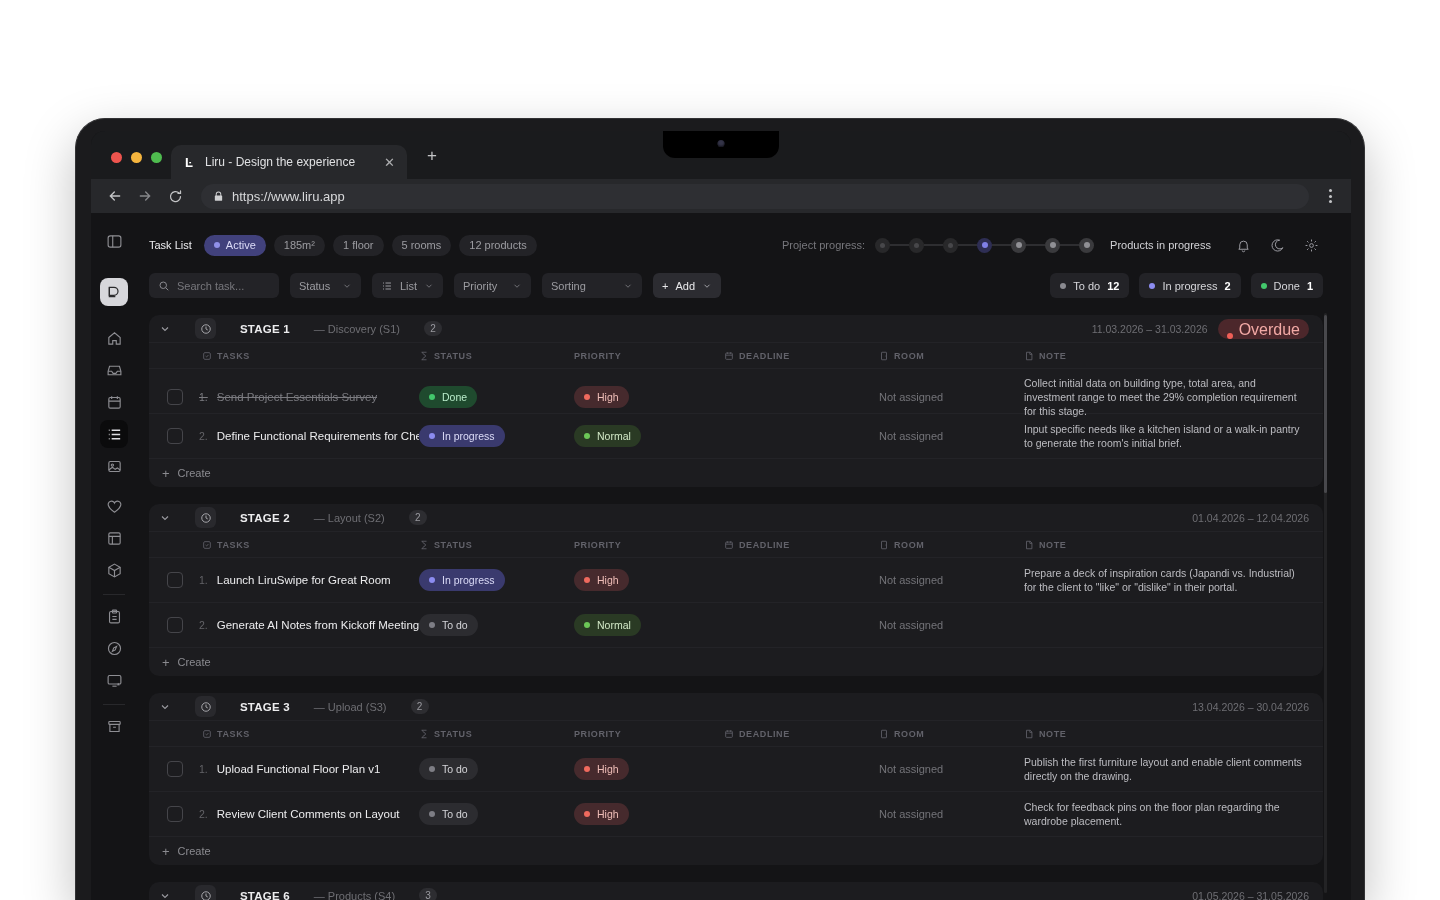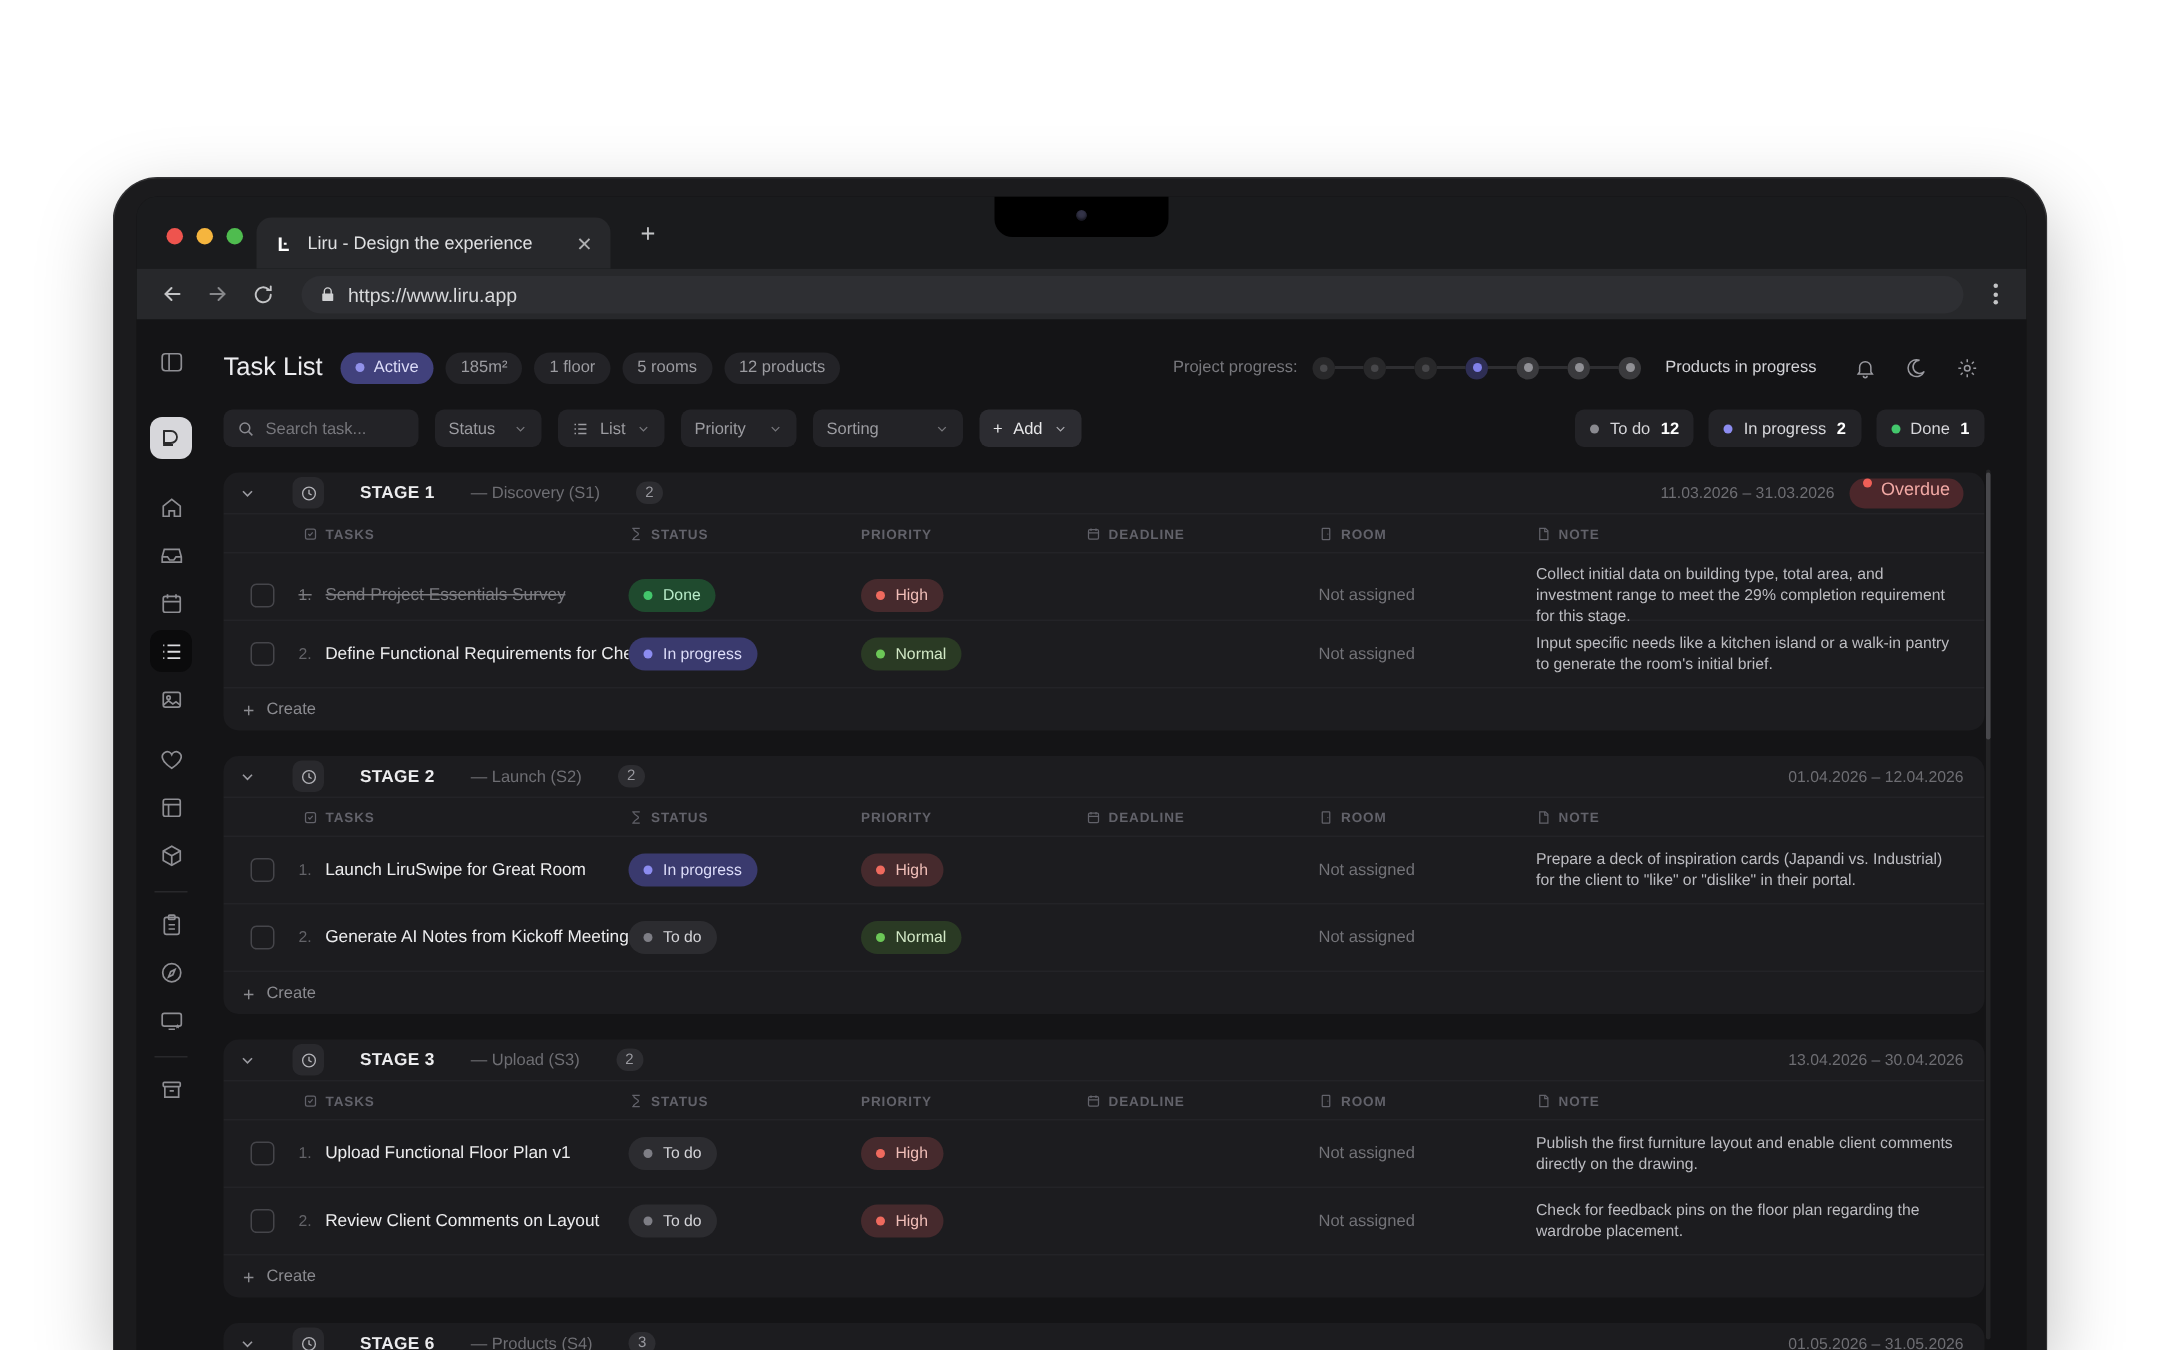--- a/index.html
+++ b/index.html
@@ -48,21 +48,21 @@
   .sb.logo { background:#d7d7db; margin-top:19px; margin-bottom:18px; }
   .sb.logo svg { stroke:#2a2a2c; }
   .sb.active { background:#0b0b0c; }
   .sb.active svg { stroke:#dcdce0; }
   .sb-div { width:22px; height:1px; background:#28282b; margin:6px 0 7px; }
 
   
   .main { flex:1; padding:18px 28px 0 12px; min-width:0; }
 
   .apphead { height:28px; display:flex; align-items:center; gap:8px; }
-  .page-title { font-size:17px; color:#ececef; font-weight:500; margin-right:4px; }
+  .page-title { font-size:11px; color:#ececef; font-weight:500; margin-right:4px; }
   .pill { height:21px; border-radius:11px; background:#232327; color:#9c9ca1; font-size:11px;
           display:inline-flex; align-items:center; padding:0 10px; gap:6px; white-space:nowrap; }
   .pill.active-badge { background:#41417c; color:#dcdcf8; }
   .dot { width:6px; height:6px; border-radius:50%; display:inline-block; }
   .headright { margin-left:auto; display:flex; align-items:center; gap:10px; }
   .prog-label { font-size:11px; color:#77777c; }
   .progress { display:flex; align-items:center; }
   .pdot { width:15px; height:15px; border-radius:50%; display:flex; align-items:center; justify-content:center; }
   .pdot i { width:5px; height:5px; border-radius:50%; }
   .pdot.past { background:#28282a; } .pdot.past i { background:#47474a; }
@@ -94,22 +94,22 @@
   .stage:first-of-type { margin-top:21px; }
   .sthead { height:27px; display:flex; align-items:center; padding:0 14px 0 10px; gap:24px; }
   .clockbtn { width:21px; height:21px; background:#29292d; border-radius:6px;
               display:flex; align-items:center; justify-content:center; }
   .stname { font-size:11.5px; font-weight:700; color:#ececee; letter-spacing:.2px; }
   .stsub { font-size:11px; color:#6e6e73; }
   .stcount { min-width:18px; height:15px; background:#2d2d31; border-radius:8px; color:#9a9aa0;
              font-size:10px; display:flex; align-items:center; justify-content:center; padding:0 5px; }
   .stright { margin-left:auto; display:flex; align-items:center; gap:10px; }
   .stdates { font-size:10.5px; color:#6e6e73; }
-  .overdue { height:20px; background:#4c272b; border-radius:11px; display:flex; align-items:flex-start;
-             gap:6px; padding:0 9px; font-size:12px; color:#f2a9a5; }
+  .overdue { height:20px; background:#4c272b; border-radius:11px; display:flex; align-items:flex-end;
+             gap:6px; padding:0 9px; font-size:16px; color:#f2a9a5; }
   .overdue i { width:6px; height:6px; border-radius:50%; background:#ef5f57; }
 
   .tgrid { display:grid; grid-template-columns:50px 220px 155px 150px 155px 145px 1fr; align-items:center; }
   .cols { height:26px; border-top:1px solid #232327; }
   .col { display:flex; align-items:center; gap:5px; font-size:9px; letter-spacing:.6px; color:#62626a;
          font-weight:700; }
   .col svg { stroke:#62626a; }
   .col.first { padding-left:3px; grid-column:2; }
   .trow { height:45px; border-top:1px solid #232327; }
   .cbcell { padding-left:18px; }
@@ -516,21 +516,21 @@
             <svg width="12" height="12" viewBox="0 0 24 24" fill="none" stroke="#9a9aa0" stroke-width="2.2">
                 <path d="m6 9 6 6 6-6"></path>
               </svg>
             <span class="clockbtn">
               <svg width="12" height="12" viewBox="0 0 24 24" fill="none" stroke="#b2b2b7" stroke-width="1.8">
                   <circle cx="12" cy="12" r="8.5"></circle>
                   <path d="M12 7v5l3.5 2"></path>
                 </svg>
             </span>
             <span class="stname">STAGE 2</span>
-            <span class="stsub">— Launch (S2)</span>
+            <span class="stsub">— Layout (S2)</span>
             <span class="stcount">2</span>
             <span class="stright">
                 <span class="stdates">01.04.2026 – 12.04.2026</span>
               </span>
           </div>
           <div class="tgrid cols">
             <span class="col first">
                 <svg width="10" height="10" viewBox="0 0 24 24" fill="none" stroke-width="2">
                   <rect x="4" y="4" width="16" height="16" rx="3"></rect>
                   <path d="m8.5 12 2.5 2.5 4.5-5"></path>

